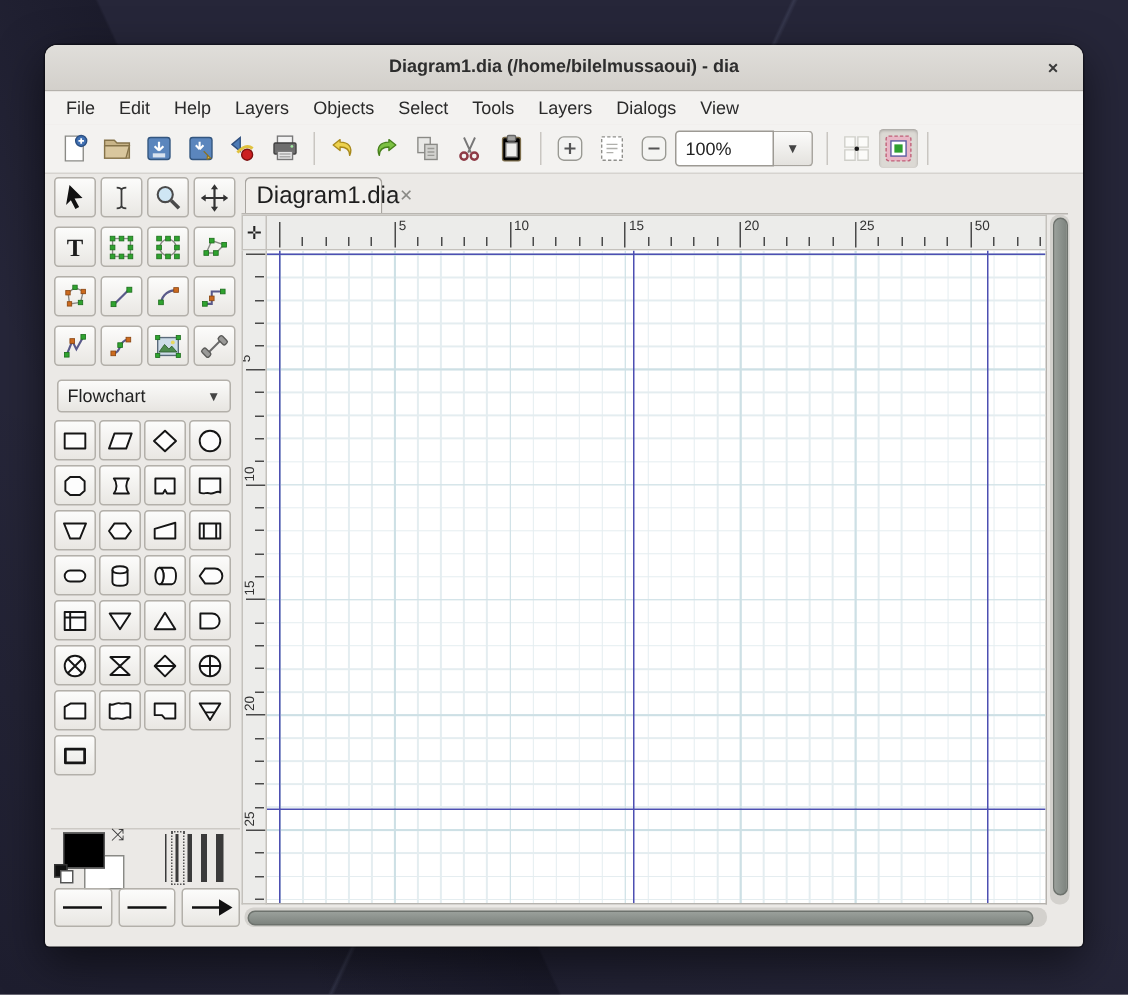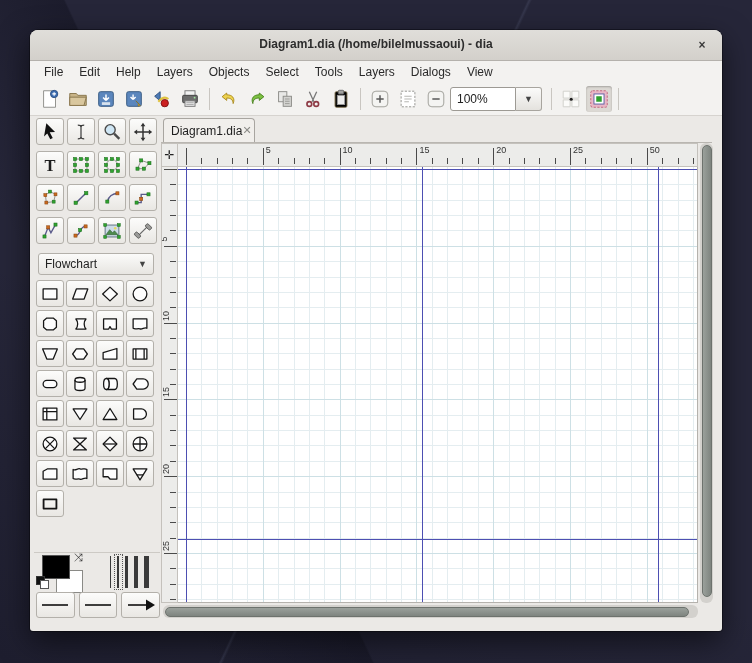--- a/index.html
+++ b/index.html
@@ -75,21 +75,21 @@
   .linestyle-row{position:absolute;left:2px;top:476px;width:124px;height:26px;display:flex;gap:4px;}
   .ls-btn{width:39px;height:26px;border:1px solid #b3b0aa;border-radius:3px;
     background:linear-gradient(#fcfcfb,#e9e7e3);display:flex;align-items:center;justify-content:center;padding:0;cursor:pointer;}
   .ls-btn svg{width:34px;height:18px;display:block;}
   
   .canvas-region{position:absolute;left:131px;top:86px;width:561px;height:515px;}
   .tabstrip{position:absolute;left:0;top:0;right:10px;height:26px;border-bottom:1px solid #b9b6b1;}
   .tab{position:absolute;left:2px;top:2px;width:92px;height:24px;
     background:#f1efec;border:1px solid #aila;border:1px solid #a8a5a0;border-bottom:none;
     border-radius:4px 4px 0 0;display:flex;align-items:center;padding:0 7px;box-sizing:border-box;cursor:pointer;}
-  .tab-label{font-size:12px;color:#1e1e1e;}
+  .tab-label{font-size:16px;color:#1e1e1e;}
   .tab-close{margin-left:auto;font-size:11px;font-weight:bold;color:#8a8a86;cursor:pointer;}
   .corner-btn{position:absolute;left:0;top:27px;width:17px;height:24px;background:#ececea;
     border:1px solid #c4c1bc;box-sizing:border-box;display:flex;align-items:center;justify-content:center;
     font-size:12px;color:#222;cursor:pointer;}
   .h-ruler{position:absolute;left:17px;top:27px;width:520px;height:24px;background:#ececea;
     border:1px solid #c4c1bc;border-left:none;box-sizing:border-box;overflow:hidden;}
   .v-ruler{position:absolute;left:0;top:51px;width:17px;height:436px;background:#ececea;
     border:1px solid #c4c1bc;border-top:none;box-sizing:border-box;overflow:hidden;}
   .h-tick{position:absolute;width:1px;background:#4a4a4a;}
   .h-tick.minor{height:6px;top:14px;}

